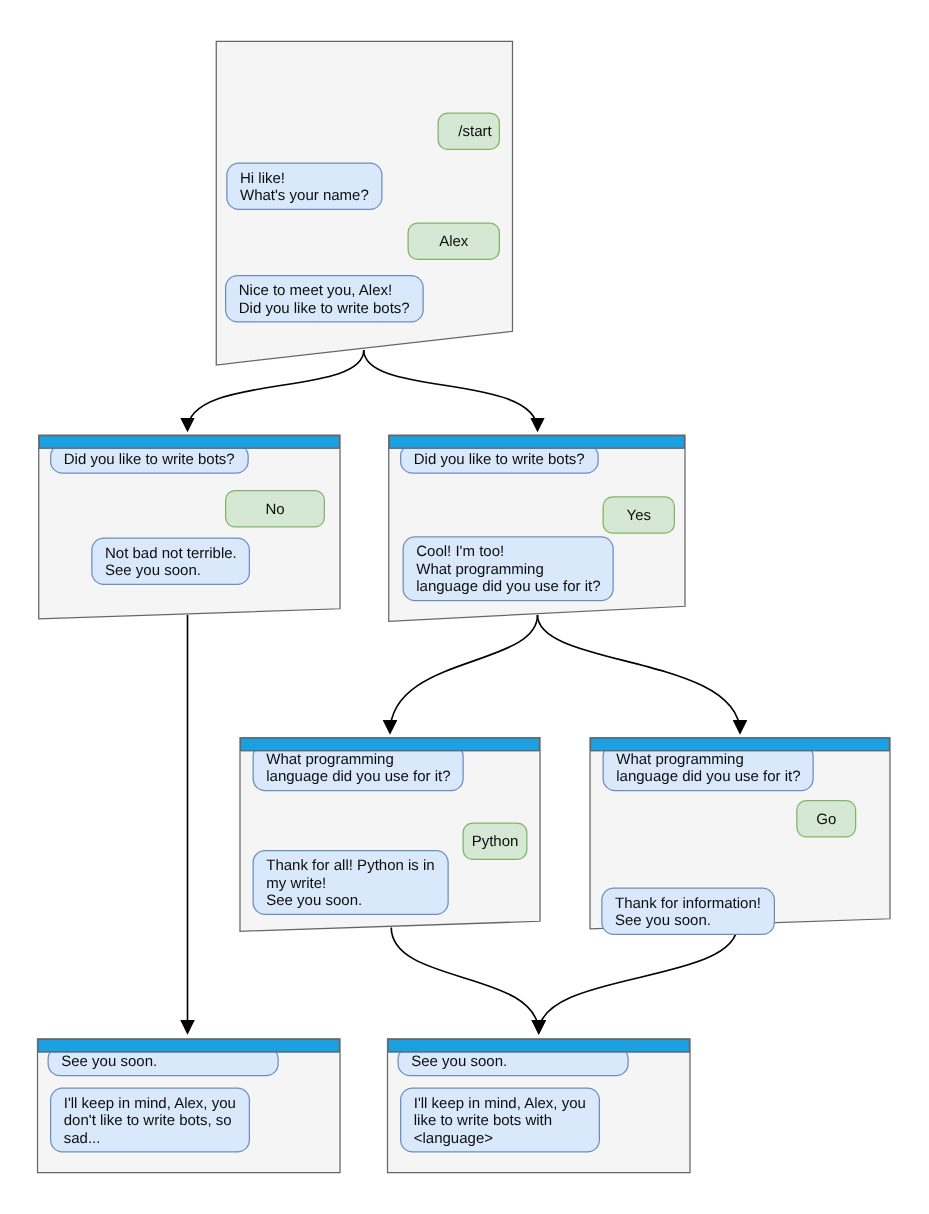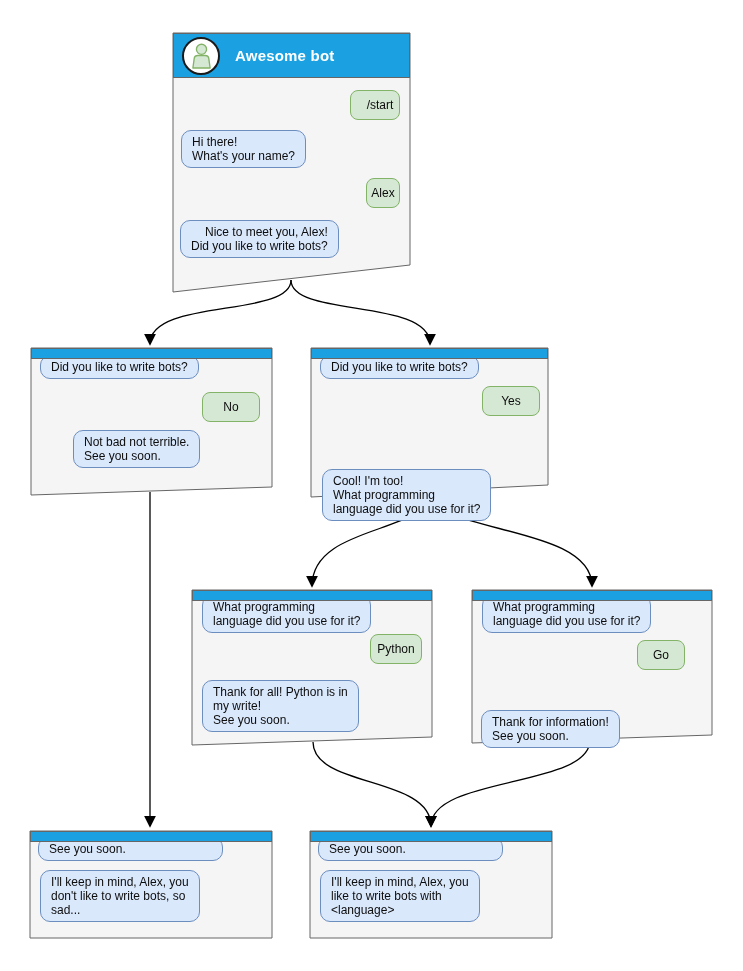--- a/index.html
+++ b/index.html
@@ -65,59 +65,50 @@
     <path d="M291,280 C291,318 150,298 150,344" fill="none" stroke="#000000" stroke-width="1.3" marker-end="url(#arrow)"></path>
     <path d="M291,280 C291,318 430,298 430,344" fill="none" stroke="#000000" stroke-width="1.3" marker-end="url(#arrow)"></path>
     <path d="M430,492 C430,534 312,524 312,586" fill="none" stroke="#000000" stroke-width="1.3" marker-end="url(#arrow)"></path>
     <path d="M430,492 C430,534 592,524 592,586" fill="none" stroke="#000000" stroke-width="1.3" marker-end="url(#arrow)"></path>
     <path d="M150,492 L150,826" fill="none" stroke="#000000" stroke-width="1.3" marker-end="url(#arrow)"></path>
     <path d="M313,742 C313,788 431,776 431,826" fill="none" stroke="#000000" stroke-width="1.3" marker-end="url(#arrow)"></path>
     <path d="M590,740 C590,788 431,776 431,826" fill="none" stroke="#000000" stroke-width="1.3" marker-end="url(#arrow)"></path>
   </svg>
 
   <div class="window" style="left:173px; top:33px; width:237px; height:259px;">
-    <div class="winheader main">
-      <div class="avatar">
-        <svg width="23" height="26" viewBox="0 0 24 27">
-          <circle cx="12" cy="6.5" r="5.3" fill="#D5E8D4" stroke="#82B366" stroke-width="1.4"></circle>
-          <path d="M3,26 L4.5,15.5 Q5,13 8,13 L16,13 Q19,13 19.5,15.5 L21,26 Z" fill="#D5E8D4" stroke="#82B366" stroke-width="1.4" stroke-linejoin="round"></path>
-        </svg>
-      </div>
-      <div class="wintitle">Awesome bot</div>
-    </div>
     <div class="bubble user" style="top:57px; right:10px; width:50px;padding-left:12px;">/start</div>
-    <div class="bubble bot" style="top:97px; left:8px;">Hi there!
+    <div class="bubble bot" style="top:97px; left:8px;">Hi like!
 What's your name?</div>
-    <div class="bubble user" style="top:145px; right:10px; width:34px;">Alex</div>
-    <div class="bubble bot" style="top:187px; left:7px;text-align:right;">Nice to meet you, Alex!
+    <div class="bubble user" style="top:145px; right:10px; width:74px;">Alex</div>
+    <div class="bubble bot" style="top:187px; left:7px;">Nice to meet you, Alex!
 Did you like to write bots?</div>
   </div>
 
   <div class="window" style="left:31px; top:348px; width:241px; height:147px;">
     <div class="winheader thin"></div>
     <div class="bubble bot pinned" style="top:7px; left:9px;">Did you like to write bots?</div>
-    <div class="bubble user" style="top:44px; right:12px; width:58px;">No</div>
+    <div class="bubble user" style="top:44px; right:12px; width:80px;">No</div>
     <div class="bubble bot" style="top:82px; left:11px;margin-left:31px;">Not bad not terrible.
 See you soon.</div>
   </div>
 
   <div class="window" style="left:311px; top:348px; width:237px; height:149px;">
     <div class="winheader thin"></div>
     <div class="bubble bot pinned" style="top:7px; left:9px;">Did you like to write bots?</div>
-    <div class="bubble user" style="top:38px; right:8px; width:58px;">Yes</div>
-    <div class="bubble bot" style="top:81px; left:11px;margin-top:40px;">Cool! I'm too!
+    <div class="bubble user" style="top:49px; right:8px; width:58px;">Yes</div>
+    <div class="bubble bot" style="top:81px; left:11px;">Cool! I'm too!
 What programming
 language did you use for it?</div>
   </div>
 
   <div class="window" style="left:192px; top:590px; width:240px; height:155px;">
     <div class="winheader thin"></div>
     <div class="bubble bot pinned" style="top:5px; left:10px;">What programming
 language did you use for it?</div>
-    <div class="bubble user" style="top:44px; right:10px; width:52px;text-align:center;">Python</div>
+    <div class="bubble user" style="top:68px; right:10px; width:52px;text-align:center;">Python</div>
     <div class="bubble bot" style="top:90px; left:10px;">Thank for all! Python is in
 my write!
 See you soon.</div>
   </div>
 
   <div class="window" style="left:472px; top:590px; width:240px; height:153px;">
     <div class="winheader thin"></div>
     <div class="bubble bot pinned" style="top:5px; left:10px;">What programming
 language did you use for it?</div>
     <div class="bubble user" style="top:50px; right:27px; width:48px;">Go</div>

